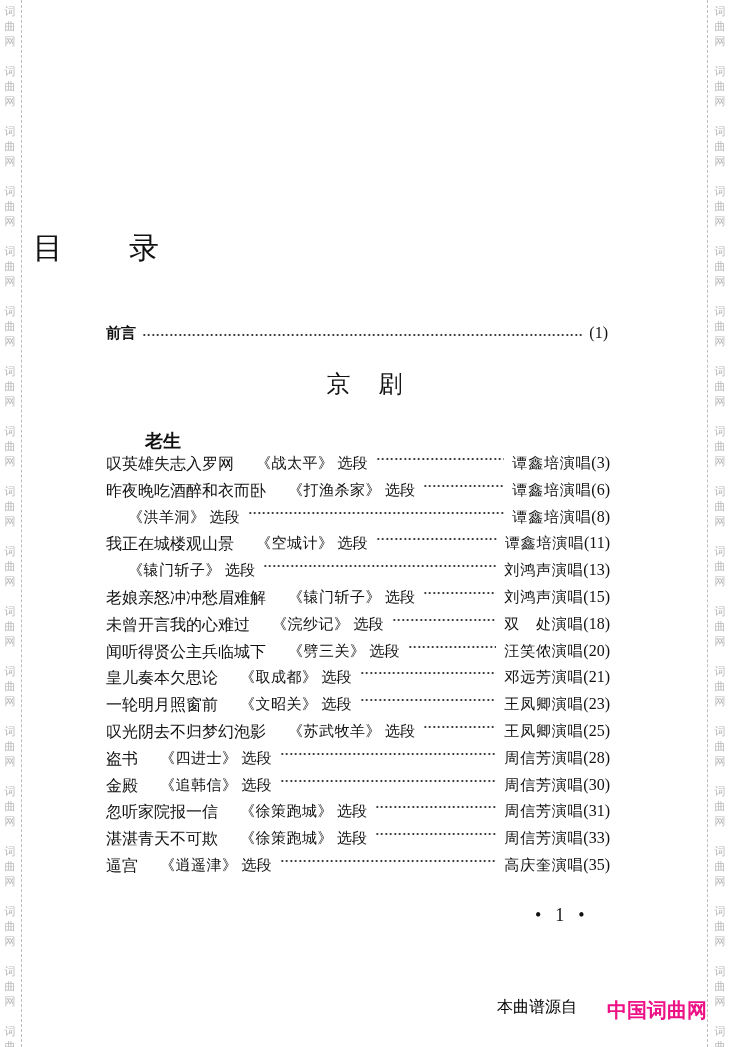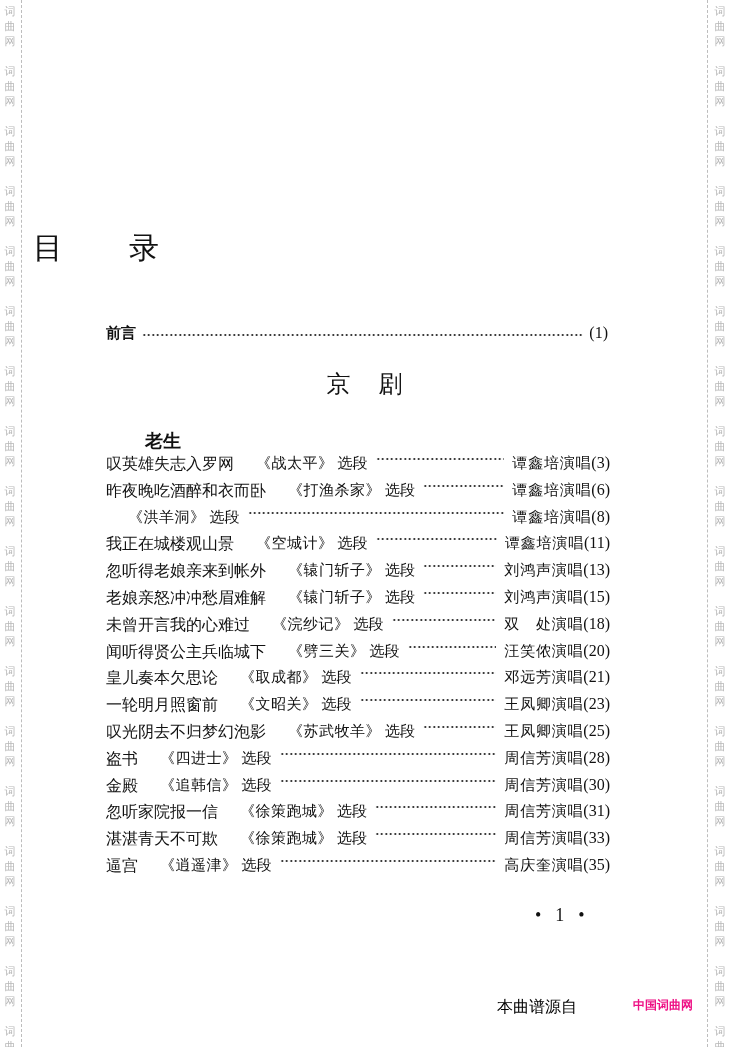--- a/index.html
+++ b/index.html
@@ -42,22 +42,22 @@
   .entry .source-suffix { margin-left: 4px; font-size: 15px; }
   .entry .leader { margin: 0 8px; margin-top: 4px; }
   .entry .performer { font-size: 15px; letter-spacing: 0.8px; }
   .entry .page { font-family: "Liberation Serif", serif; font-size: 16px; }
 
   .page-number { position: absolute; top: 905px; left: 528px; font-family: "Liberation Serif", serif; font-size: 18px; }
   .page-number span { margin: 0 7px; }
 
   .footer-source { position: absolute; top: 997px; left: 497px; font-family: "DejaVu Sans", sans-serif;
     font-weight: normal; font-size: 16px; color: #000; }
-  .footer-site { position: absolute; top: 997px; left: 633px; font-family: "DejaVu Sans", sans-serif;
-    font-weight: bold; font-size: 12px; color: #ee1185; }
+  .footer-site { position: absolute; top: 997px; left: 607px; font-family: "DejaVu Sans", sans-serif;
+    font-weight: bold; font-size: 20px; color: #ee1185; }
 </style>
 </head>
 <body>
 
 <div class="margin-strip margin-left" id="wm-left">
     <div class="wm-group" style="top: 4px;">
       <span>词</span>
       <span>曲</span>
       <span>网</span>
     </div>
@@ -282,21 +282,20 @@
     </div>
     <div class="entry">
       <span class="song">我正在城楼观山景</span>
       <span class="source">《空城计》</span>
       <span class="source-suffix">选段</span>
       <span class="leader"></span>
       <span class="performer">谭鑫培演唱</span>
       <span class="page">(11)</span>
     </div>
     <div class="entry">
-      <span class="song">忽听得老娘亲来到帐外</span>
       <span class="source">《辕门斩子》</span>
       <span class="source-suffix">选段</span>
       <span class="leader"></span>
       <span class="performer">刘鸿声演唱</span>
       <span class="page">(13)</span>
     </div>
     <div class="entry">
       <span class="song">老娘亲怒冲冲愁眉难解</span>
       <span class="source">《辕门斩子》</span>
       <span class="source-suffix">选段</span>

